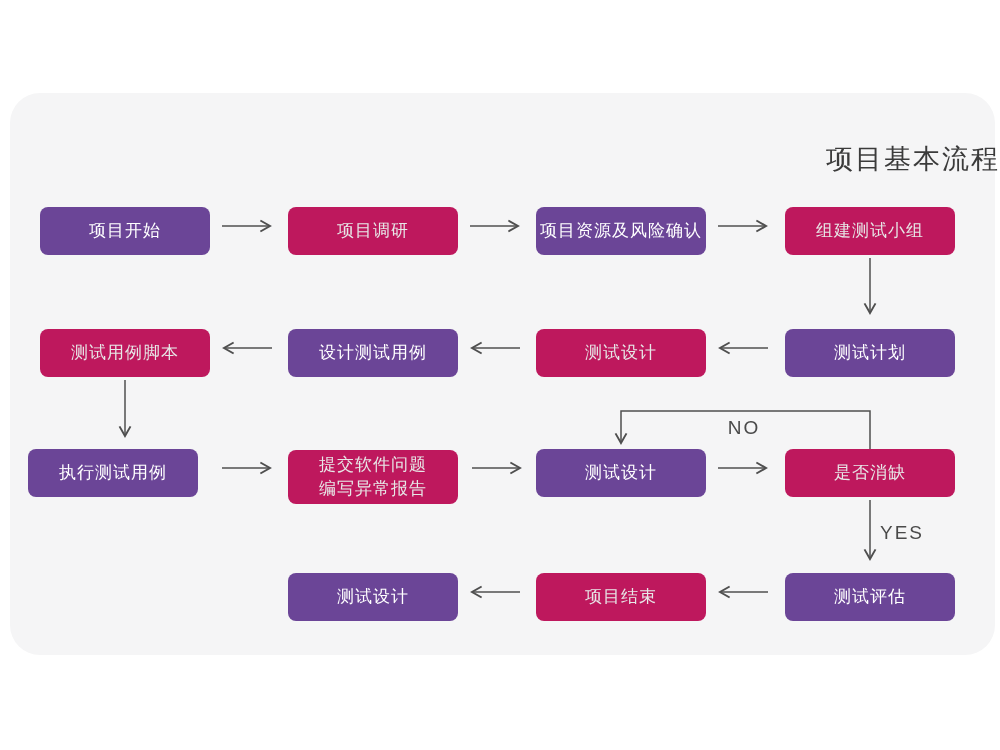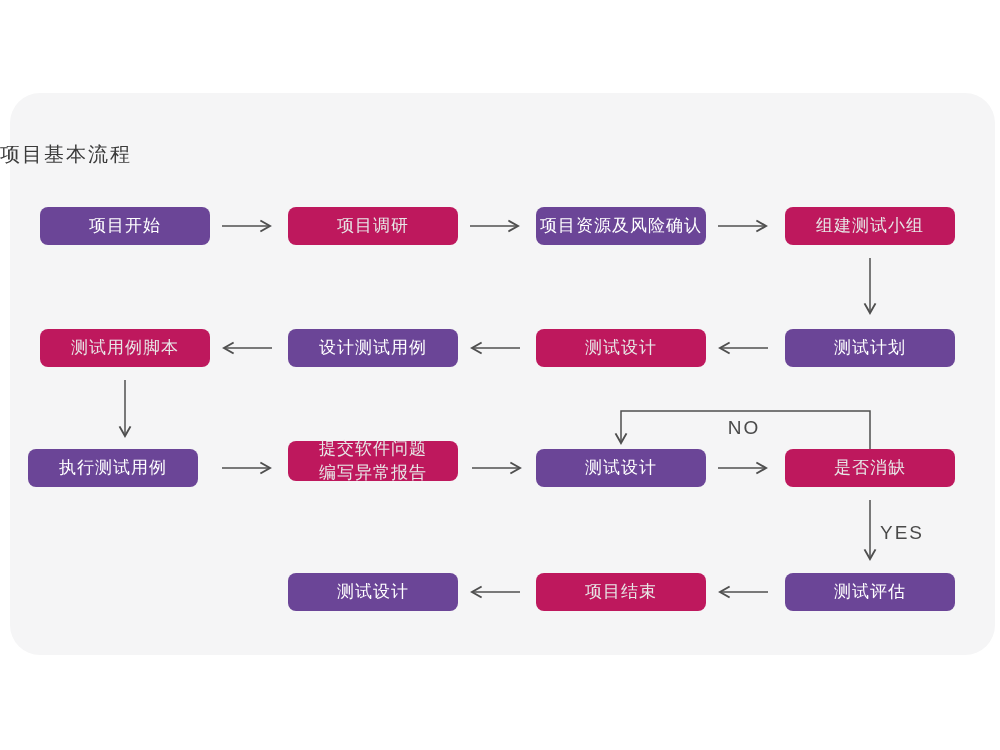--- a/index.html
+++ b/index.html
@@ -1,22 +1,22 @@
 <!DOCTYPE html>
 <html><head>
 <meta charset="utf-8">
 <style>
   html,body{margin:0;padding:0;background:#ffffff;}
   body{width:1000px;height:750px;position:relative;overflow:hidden;
        font-family:"Liberation Sans","DejaVu Sans",sans-serif;}
   .card{position:absolute;left:10px;top:93px;width:985px;height:562px;
         background:#f5f5f6;border-radius:30px;}
-  .title{position:absolute;left:0;top:141px;width:100%;text-align:left;
-         font-size:20px;font-weight:500;color:#3b3b3b;letter-spacing:2px;}
-  .node{position:absolute;width:170px;height:38px;border-radius:8px;
+  .title{position:absolute;left:0;top:141px;width:100%;text-align:right;
+         font-size:27px;font-weight:500;color:#3b3b3b;letter-spacing:2px;}
+  .node{position:absolute;width:170px;height:48px;border-radius:8px;
         display:flex;align-items:center;justify-content:center;
         font-size:17px;letter-spacing:1px;text-align:center;
         white-space:pre-line;line-height:1.4;}
   .purple{background:#6b4597;color:#ffffff;}
   .gray{background:#be185d;color:#e7e7e7;}
   svg.arrows{position:absolute;left:0;top:0;pointer-events:none;}
   .branch-label{font-size:19px;fill:#4a4a4a;letter-spacing:2px;
                 font-family:"Liberation Sans","DejaVu Sans",sans-serif;}
 </style>
 </head>
@@ -30,21 +30,21 @@
 <div class="node gray" style="left:288px;top:207px">项目调研</div>
 <div class="node purple" style="left:536px;top:207px">项目资源及风险确认</div>
 <div class="node gray" style="left:785px;top:207px">组建测试小组</div>
 
 <div class="node purple" style="left:785px;top:329px">测试计划</div>
 <div class="node gray" style="left:536px;top:329px">测试设计</div>
 <div class="node purple" style="left:288px;top:329px">设计测试用例</div>
 <div class="node gray" style="left:40px;top:329px">测试用例脚本</div>
 
 <div class="node purple" style="left:28px;top:449px">执行测试用例</div>
-<div class="node gray" style="left:288px;top:441px;height:40px">提交软件问题
+<div class="node gray" style="left:288px;top:450px;height:54px">提交软件问题
 编写异常报告</div>
 <div class="node purple" style="left:536px;top:449px">测试设计</div>
 <div class="node gray" style="left:785px;top:449px">是否消缺</div>
 
 <div class="node purple" style="left:785px;top:573px">测试评估</div>
 <div class="node gray" style="left:536px;top:573px">项目结束</div>
 <div class="node purple" style="left:288px;top:573px">测试设计</div>
 
 <svg class="arrows" width="1000" height="750">
   <defs>

